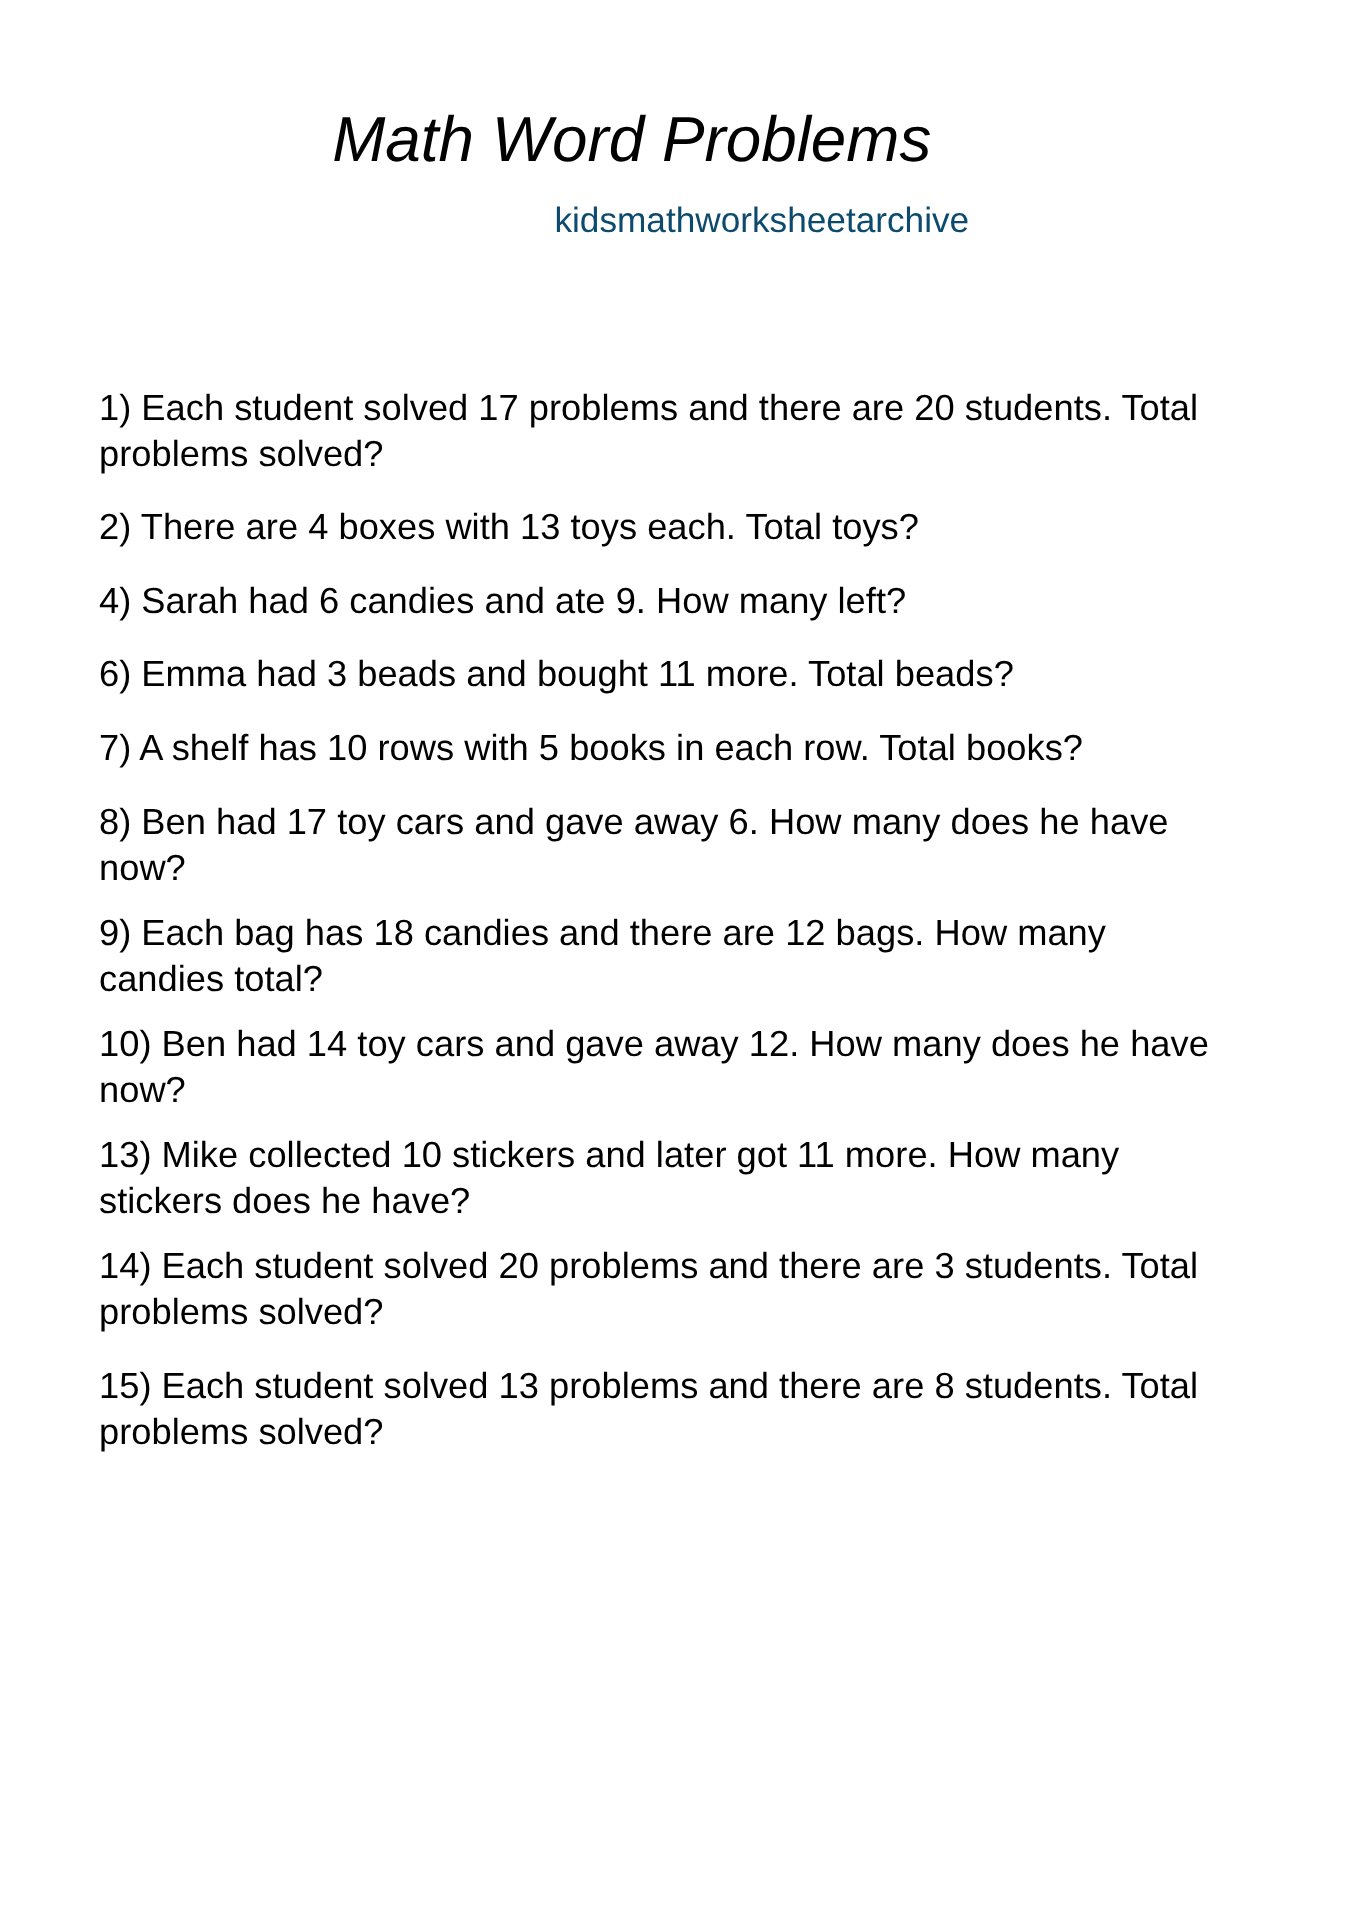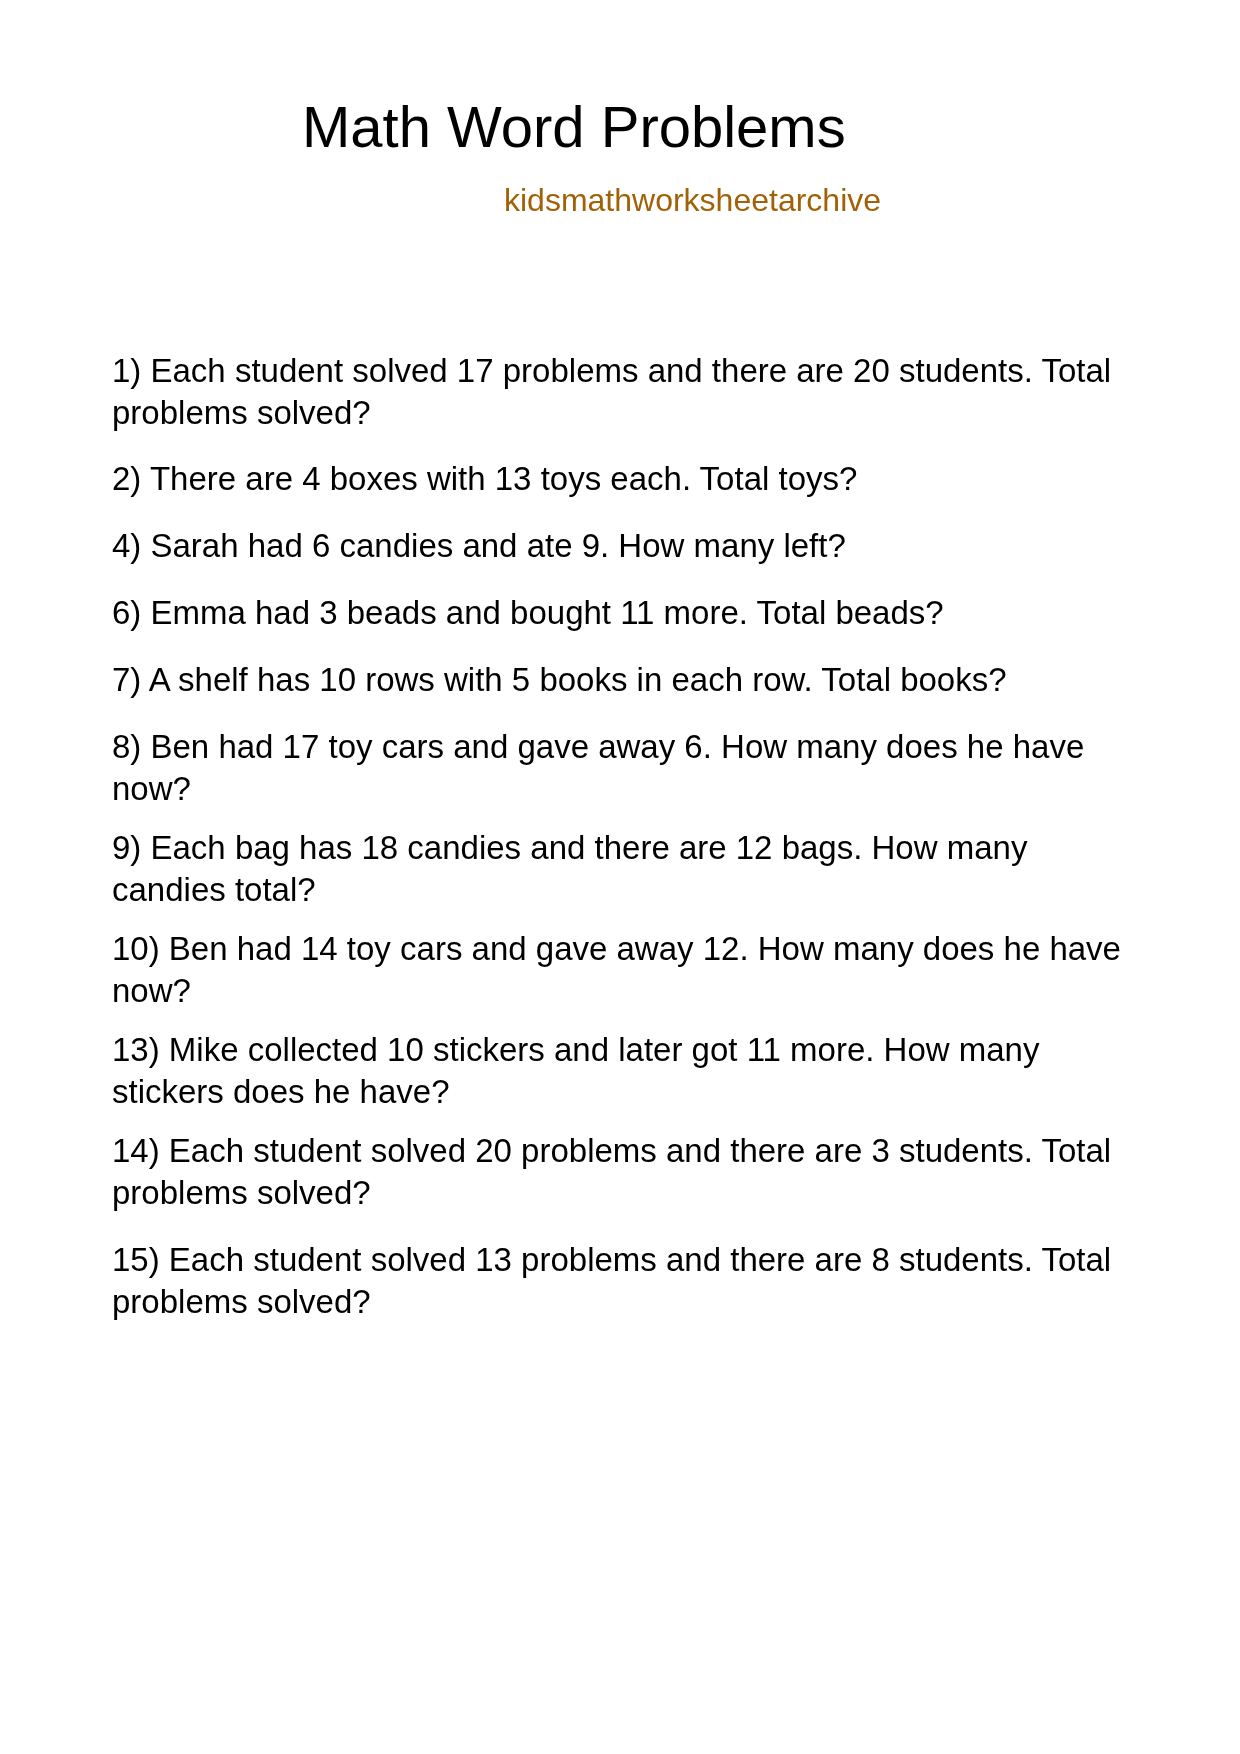--- a/index.html
+++ b/index.html
@@ -1,20 +1,20 @@
 <!DOCTYPE html>
 <html><head>
 <meta charset="utf-8">
 <style>
   html, body { margin:0; padding:0; background:#ffffff; }
   body { width:1240px; height:1754px; position:relative; overflow:hidden;
          font-family:"Liberation Sans", sans-serif; color:#000; }
-  .title { position:absolute; left:302px; top:98px; font-size:58px; line-height:1; white-space:nowrap; }
-  .subtitle { position:absolute; left:504px; top:184px; font-size:32px; color:#a16207; line-height:1; white-space:nowrap; }
-  .problems { position:absolute; left:112px; top:350px; width:1060px; }
+  .title { position:absolute; left:302px; top:98px; font-size:58px; line-height:1; white-space:nowrap;font-style:italic; }
+  .subtitle { position:absolute; left:504px; top:184px; font-size:32px; color:#0c4a6e; line-height:1; white-space:nowrap; }
+  .problems { position:absolute; left:90px; top:350px; width:1060px; }
   .problem { font-size:33px; line-height:42px; margin:0; }
 </style>
 </head>
 <body>
 
 <div>
   <div class="title">Math Word Problems</div>
   <div class="subtitle">kidsmathworksheetarchive</div>
 
   <div class="problems">

